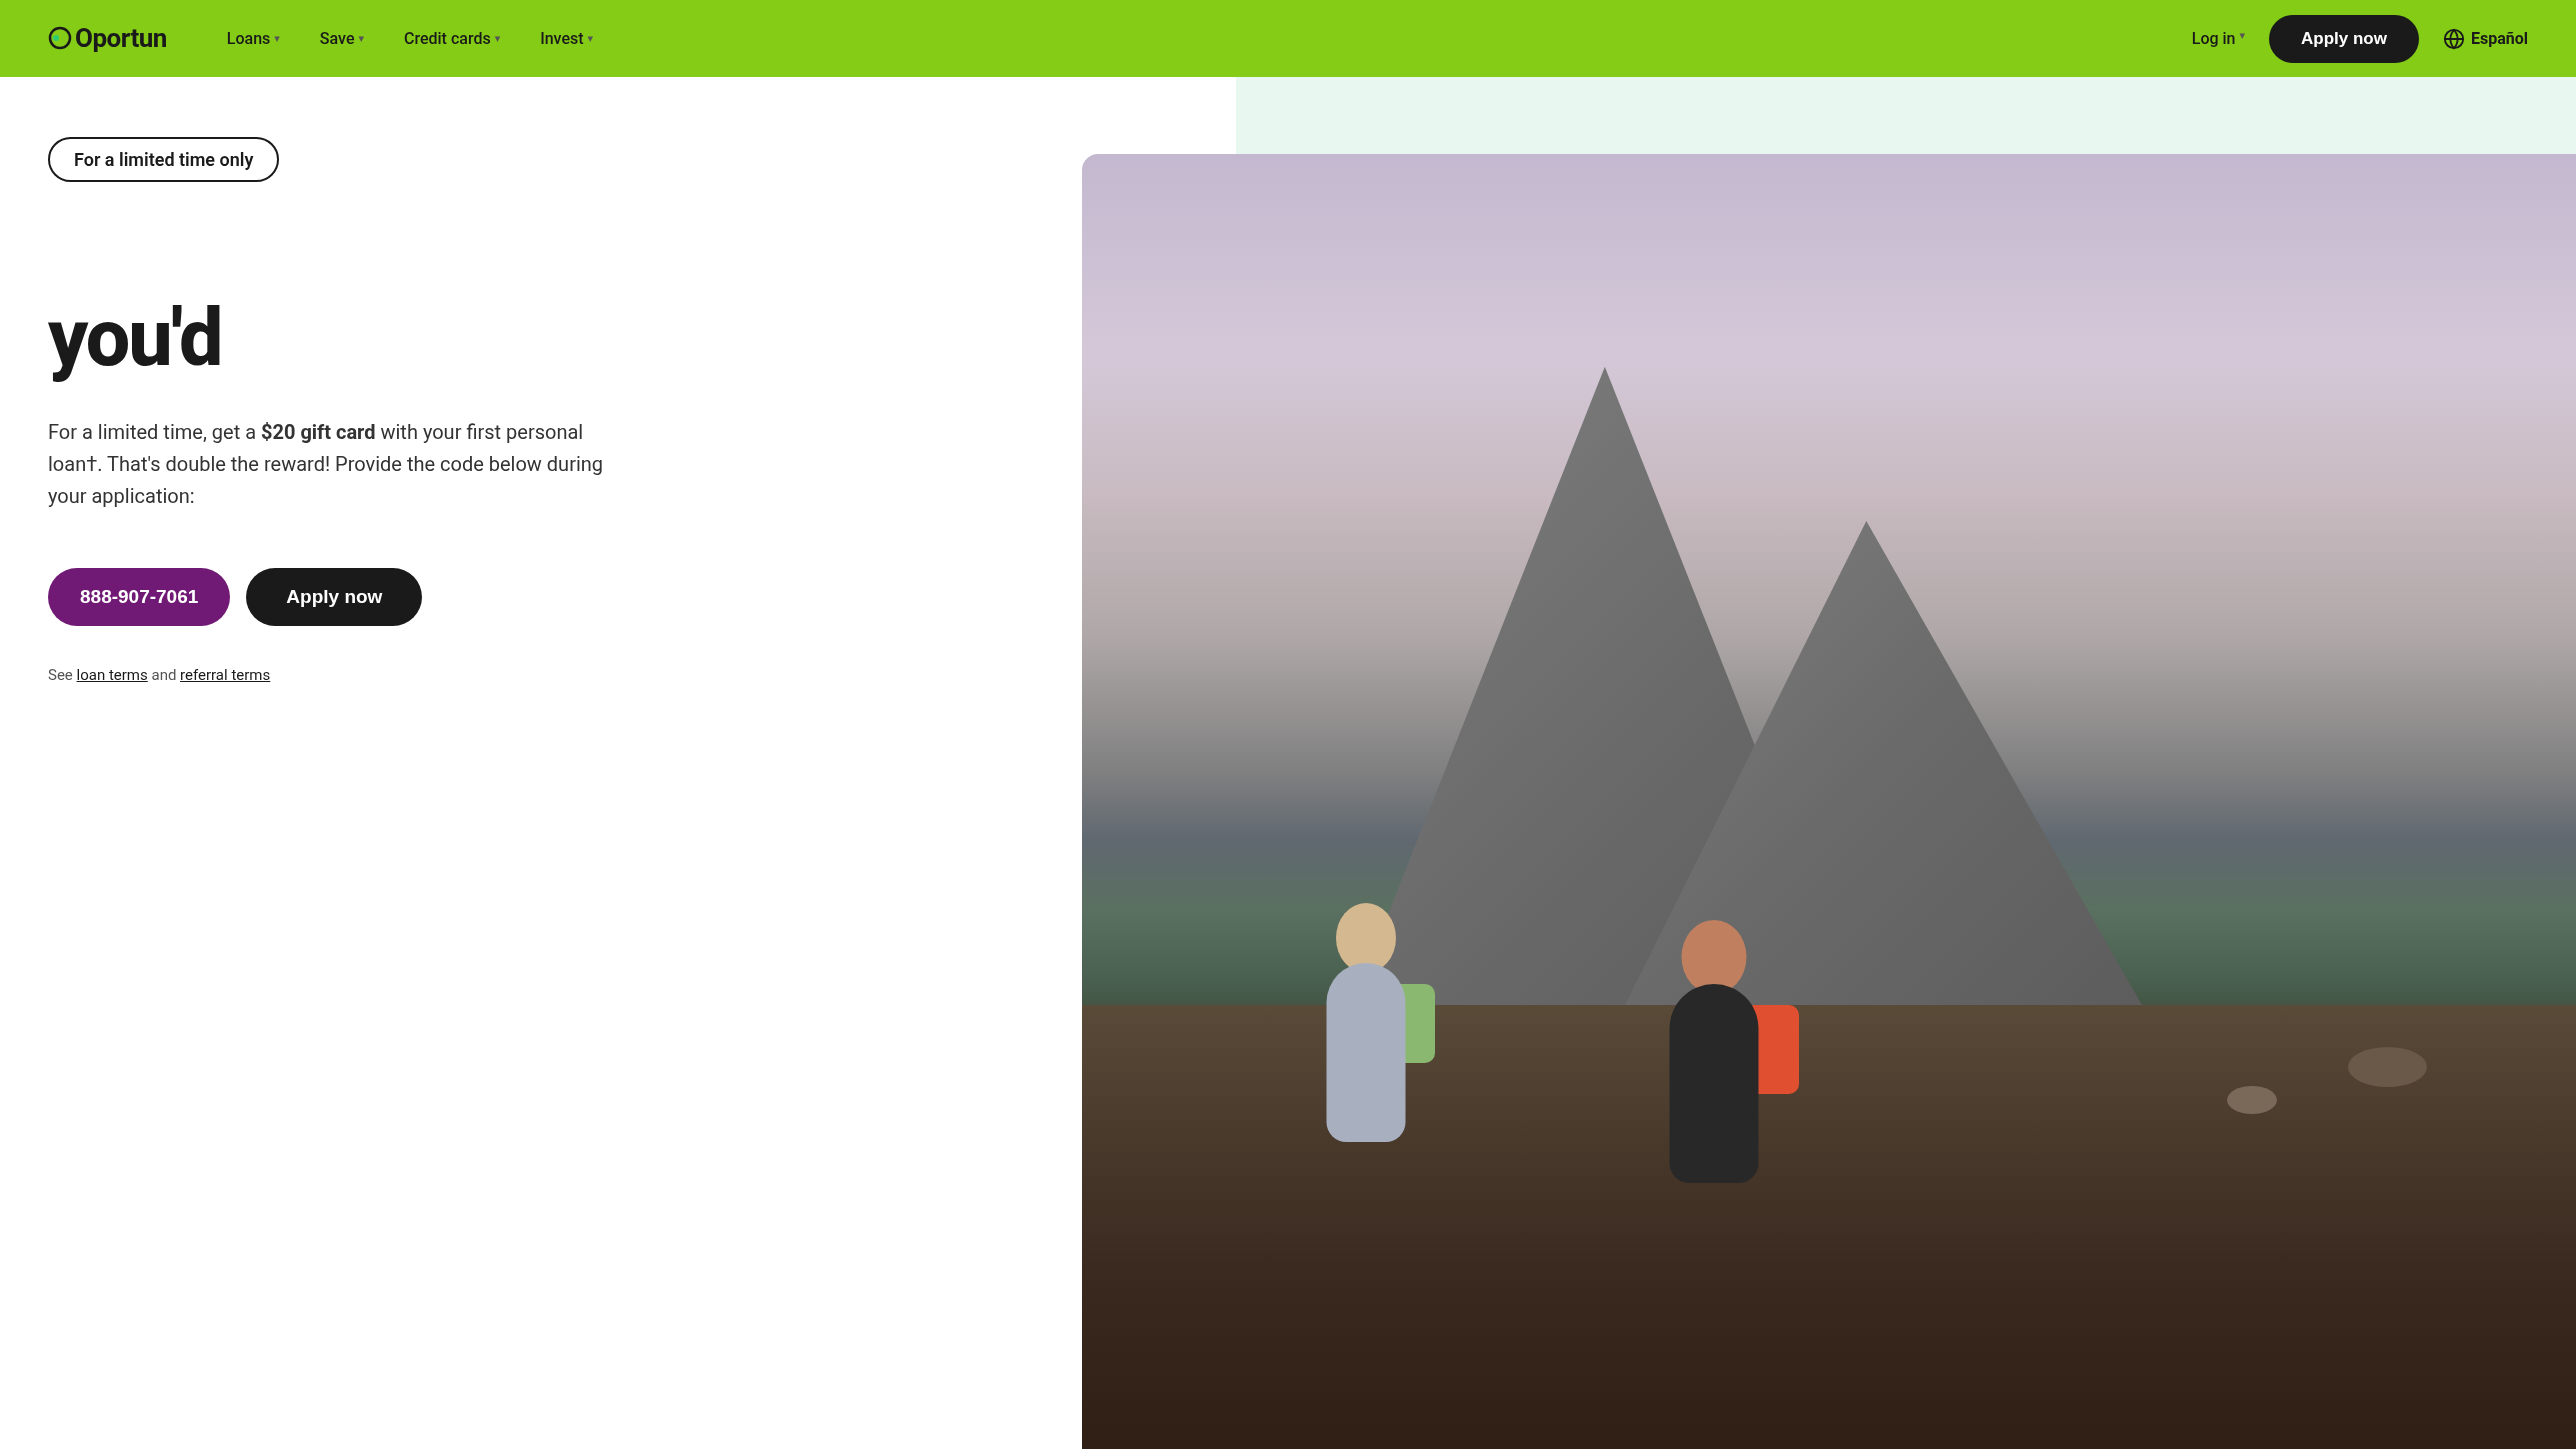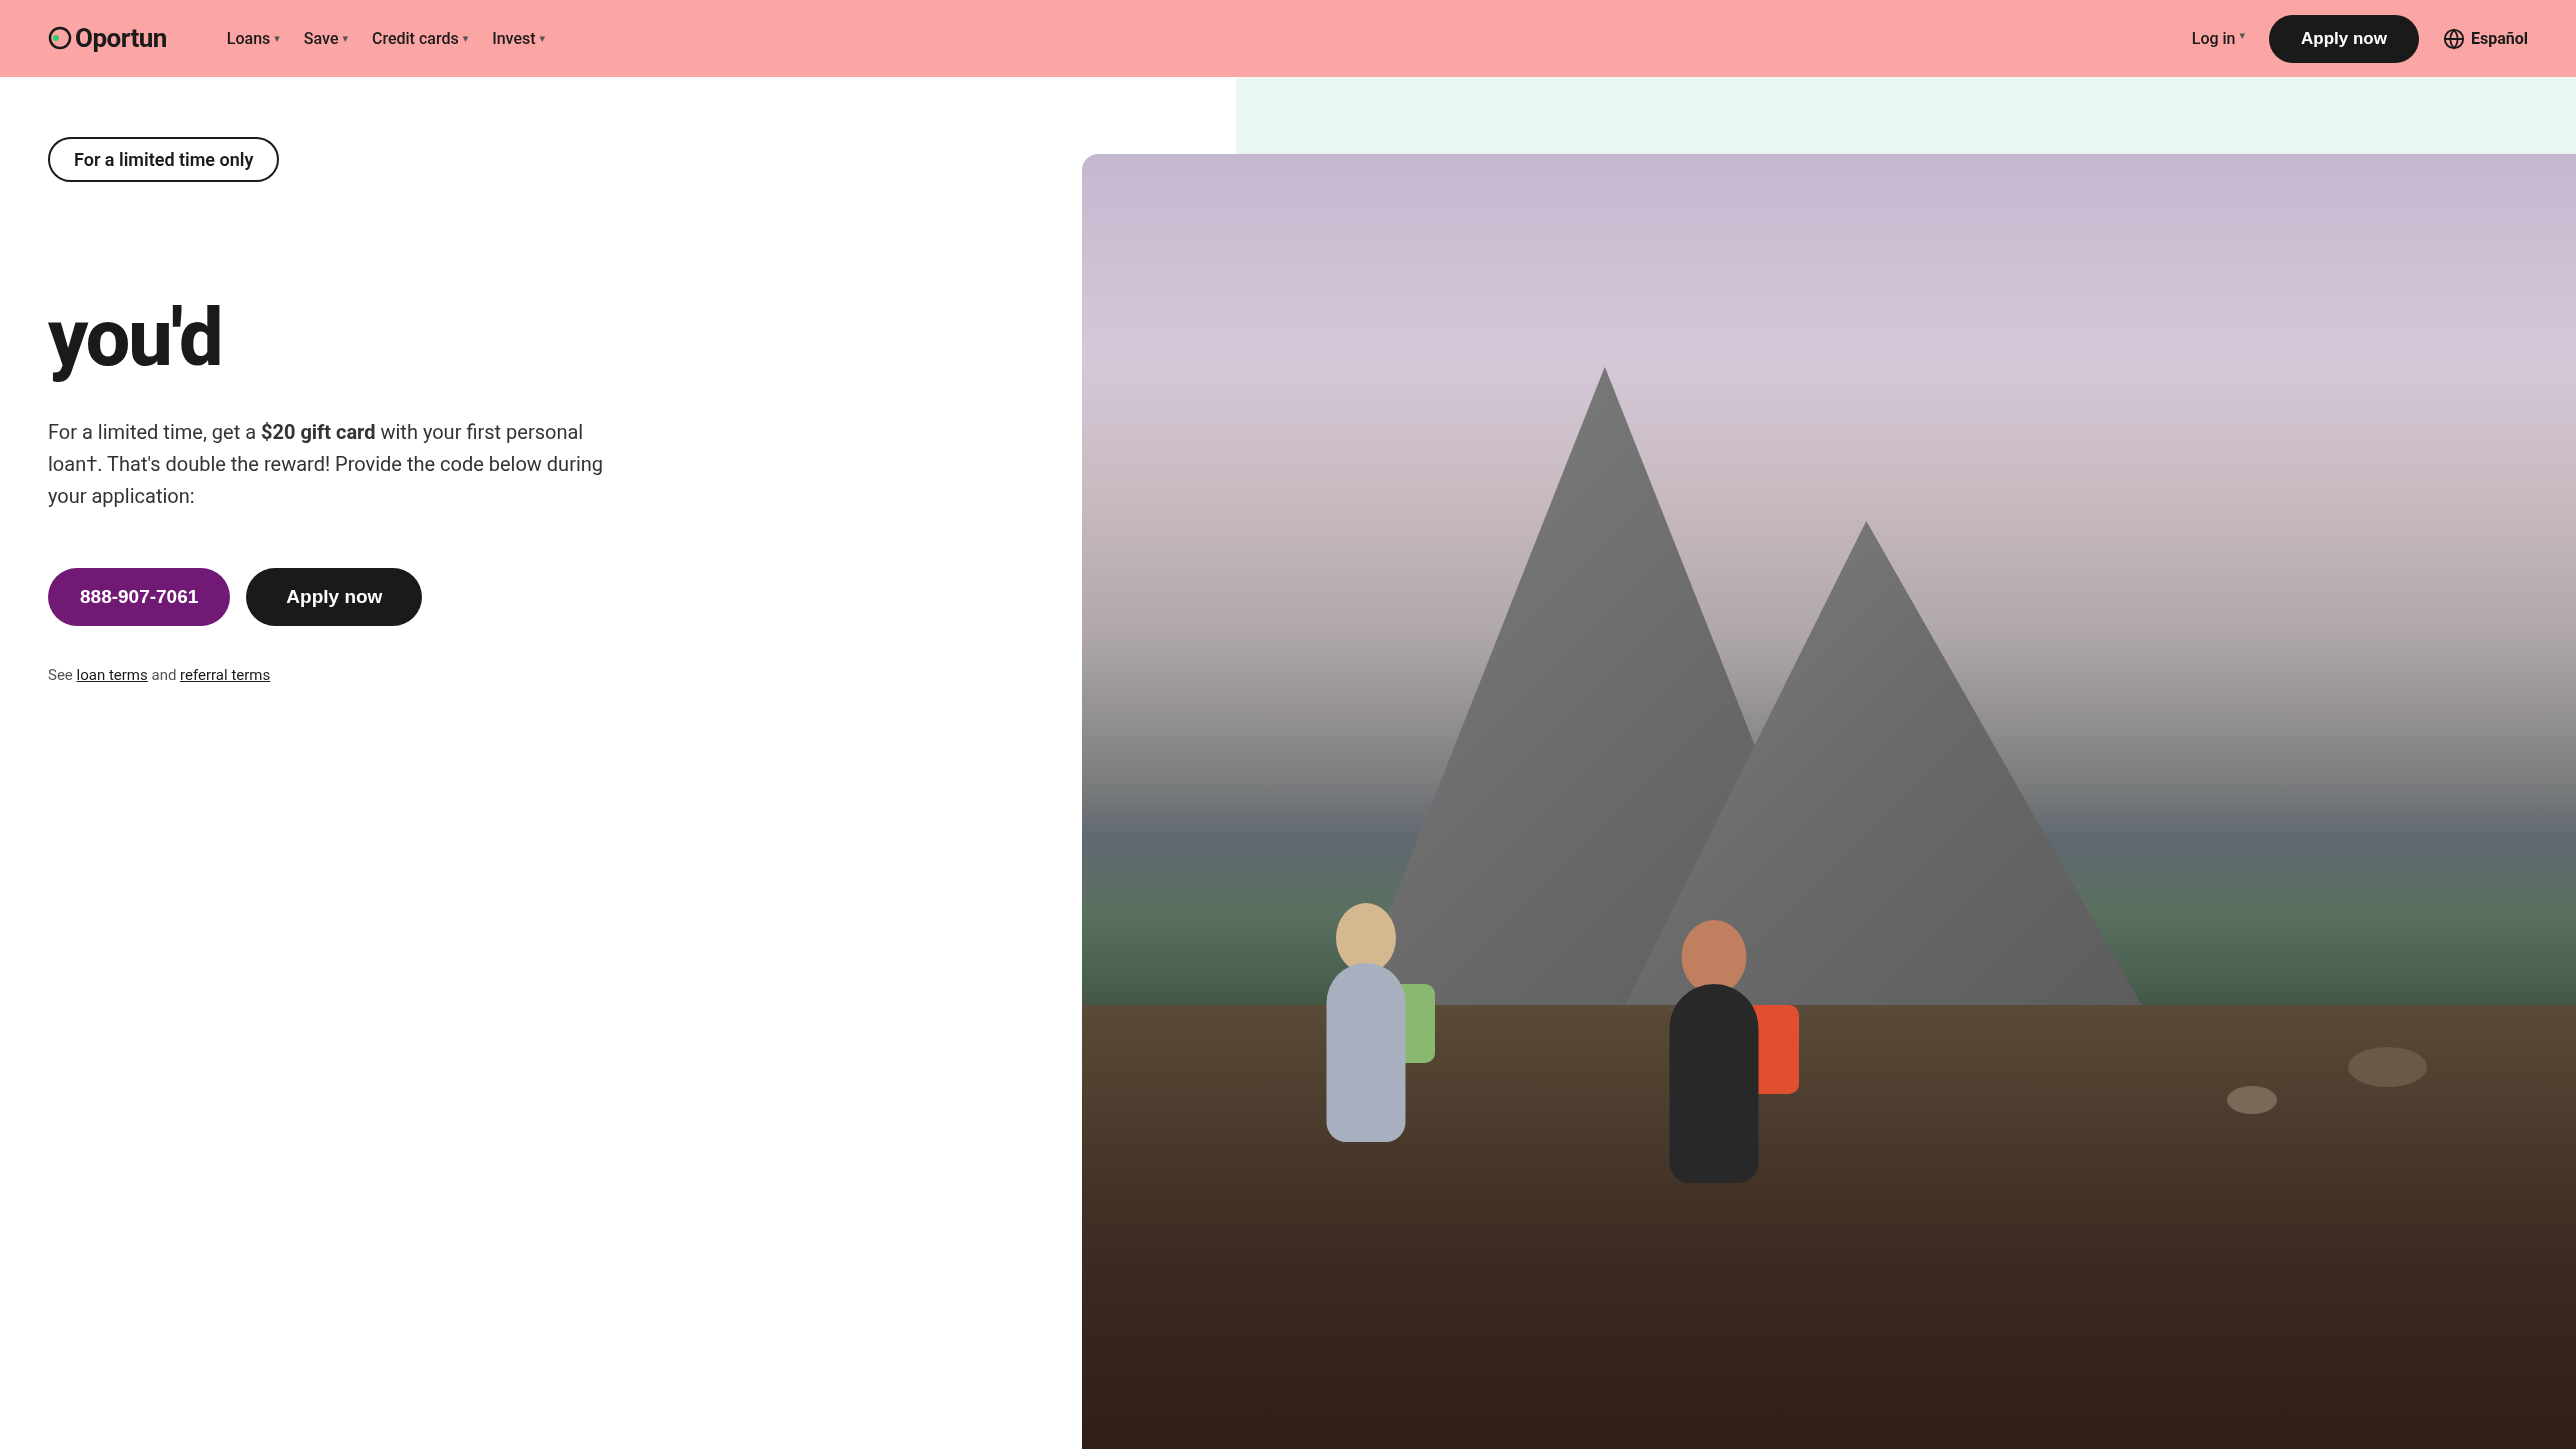--- a/index.html
+++ b/index.html
@@ -14,36 +14,36 @@
       min-height: 100vh;
       overflow-x: hidden;
     }
 
     
     nav {
       display: flex;
       align-items: center;
       padding: 0 48px;
       height: 77px;
-      background: #fca5a5;
+      background: #84cc16;
       position: relative;
       z-index: 10;
     }
 
     .nav-logo {
       display: flex;
       align-items: center;
       margin-right: 48px;
       text-decoration: none;
     }
 
     .nav-links {
       display: flex;
       align-items: flex-end;
-      gap: 0;
+      gap: 16px;
       flex: 1;
     }
 
     .nav-link {
       display: flex;
       align-items: center;
       gap: 4px;
       padding: 8px 12px;
       font-size: 16px;
       font-weight: 500;

